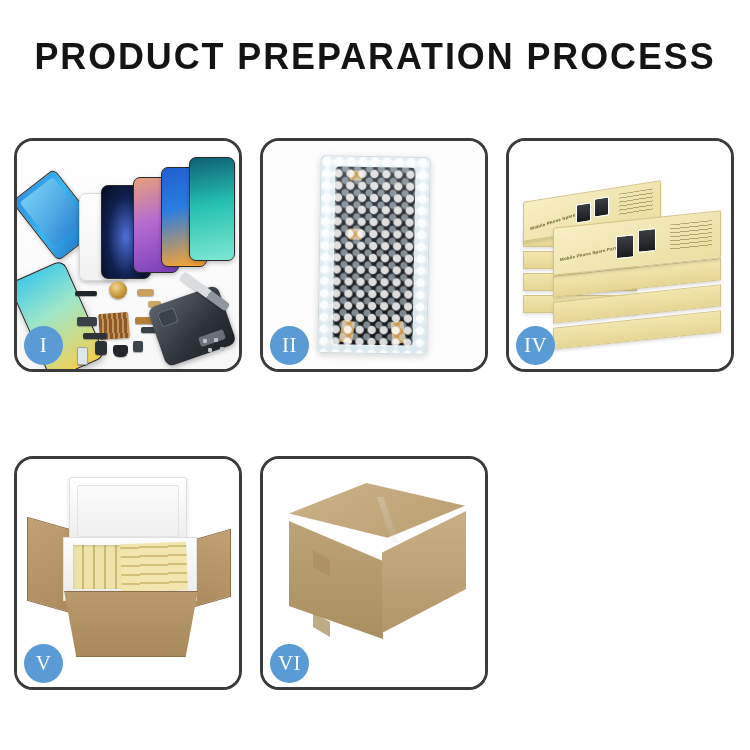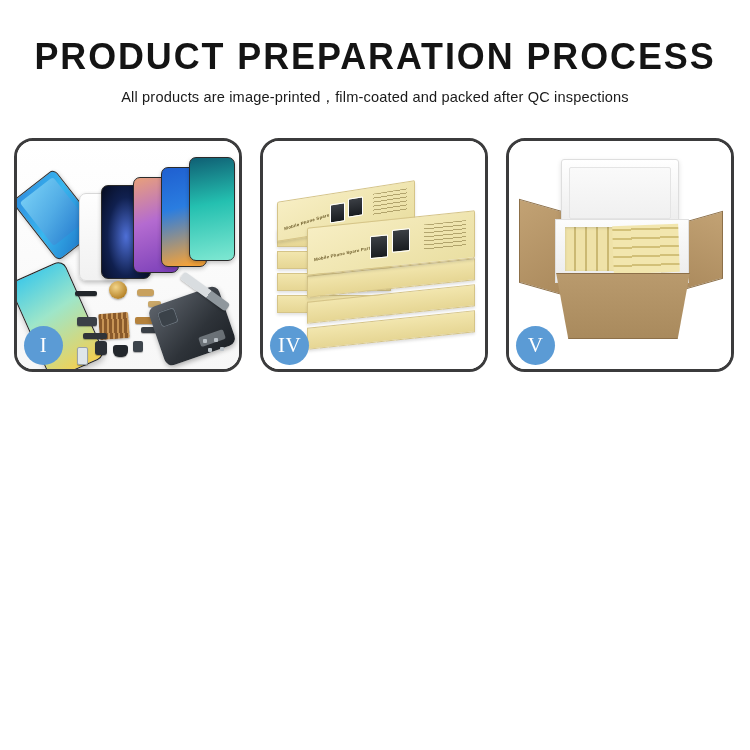--- a/index.html
+++ b/index.html
@@ -385,21 +385,20 @@
     background:#ab8f5f; opacity:.75; transform: skewY(30deg);
   }
 </style>
 </head>
 <body>
 
 <div class="page">
 
   <div class="header">
     <div class="title">PRODUCT PREPARATION PROCESS</div>
-    <div class="subtitle">All products are image-printed，film-coated and packed after QC inspections</div>
   </div>
 
   <div class="grid">
 
     <div class="panel">
       <div class="panel-inner p1">
         <div class="phone-fan">
           <div class="fanphone fp1"></div>
           <div class="fanphone fp2"></div>
           <div class="fanphone fp3"></div>
@@ -422,20 +421,35 @@
         <div class="part pt10"></div>
         <div class="part pt11"></div>
         <div class="part pt12"></div>
         <div class="backcase"></div>
         <div class="screwdriver"></div>
         <div class="screws"></div>
       </div>
       <div class="badge">I</div>
     </div>
 
+    <div class="panel">
+      <div class="panel-inner p2">
+        <div class="bubble-pack">
+          <div class="screen-inside"></div>
+          <div class="flexstrip"></div>
+          <div class="tab-a"></div>
+          <div class="tab-b"></div>
+          <div class="tab-c"></div>
+          <div class="tab-d"></div>
+          <div class="bubbles2"></div>
+          <div class="bubbles"></div>
+        </div>
+      </div>
+      <div class="badge">II</div>
+    </div>
 
 
     <div class="panel">
       <div class="panel-inner p4">
         <div class="stack">
 
           <div class="sbox" style="left:6px; top:74px; width:112px; height:16px;"></div>
           <div class="sbox" style="left:6px; top:96px; width:112px; height:16px;"></div>
           <div class="sbox" style="left:6px; top:118px; width:112px; height:16px;"></div>
           <div class="sbox" style="left:6px; top:140px; width:112px; height:16px;"></div>
@@ -468,15 +482,26 @@
         <div class="v-flapR"></div>
         <div class="v-foamlid"></div>
         <div class="v-foambox"></div>
         <div class="v-inner"></div>
         <div class="v-inner2"></div>
         <div class="v-front"></div>
       </div>
       <div class="badge">V</div>
     </div>
 
+    <div class="panel">
+      <div class="panel-inner p6">
+        <div class="c-top"></div>
+        <div class="c-seam"></div>
+        <div class="c-left"></div>
+        <div class="c-right"></div>
+        <div class="c-tapeA"></div>
+        <div class="c-tapeB"></div>
+      </div>
+      <div class="badge">VI</div>
+    </div>
 
   </div>
 </div>
 
 </body></html>

